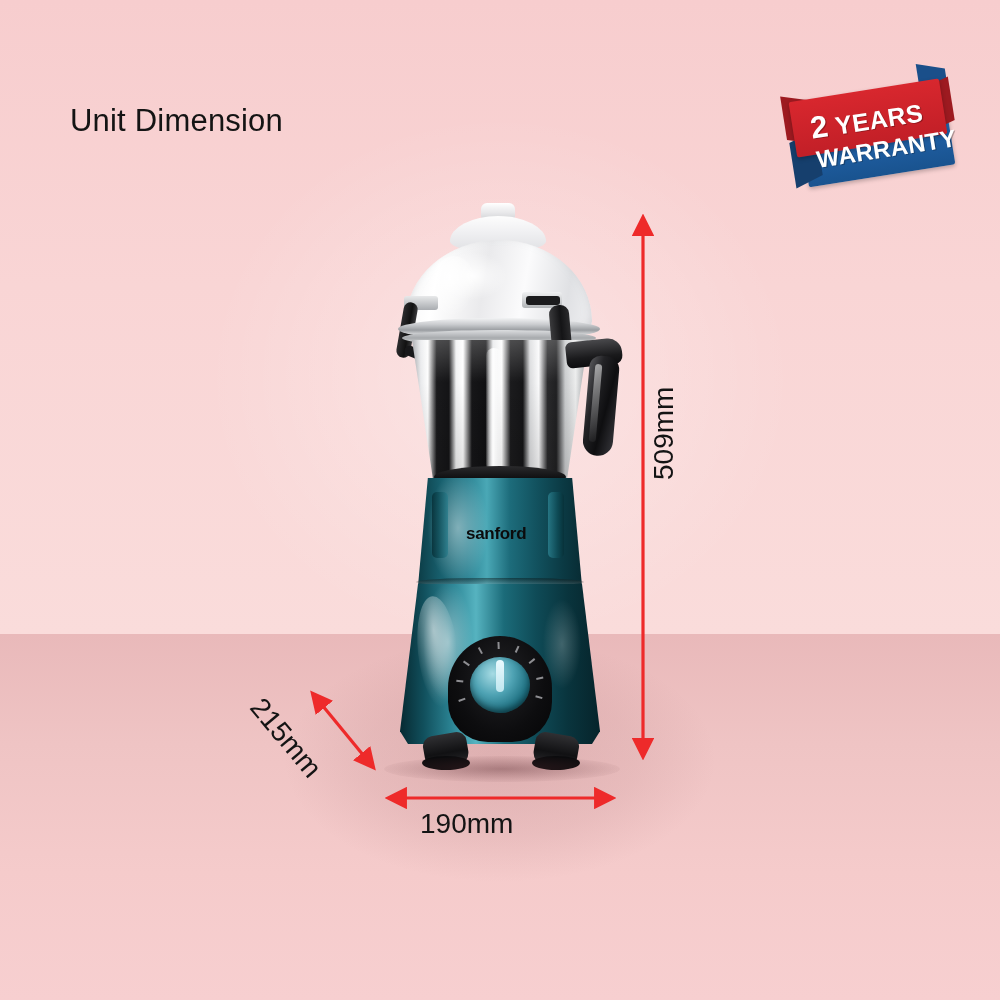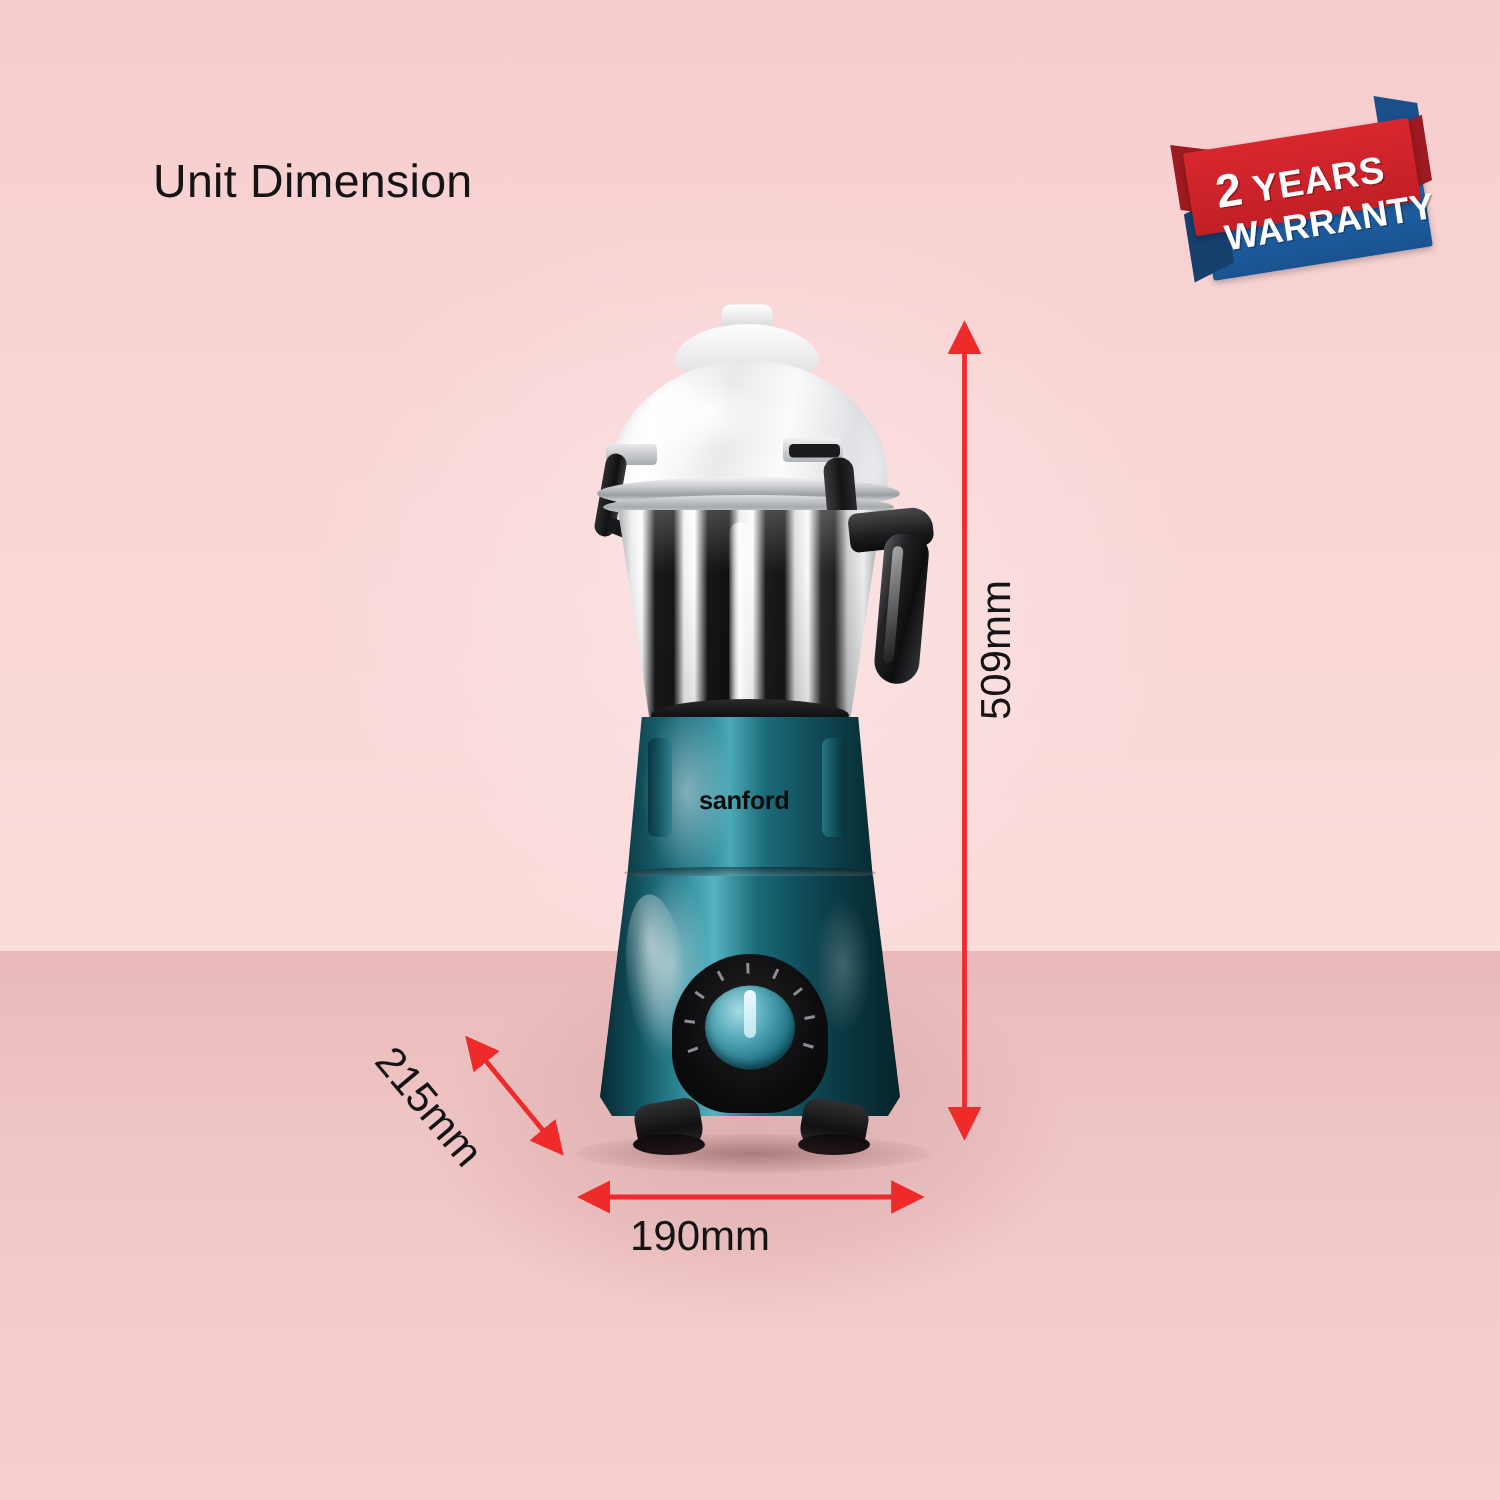--- a/index.html
+++ b/index.html
@@ -15,21 +15,21 @@
     background:linear-gradient(180deg,#f7cdce 0%,#f9d5d5 45%,#fadcdb 100%);}
   .bg-floor{position:absolute;left:0;top:634px;width:1000px;height:366px;
     background:linear-gradient(180deg,#e9b9ba 0%,#efc4c4 30%,#f5cbcb 65%,#f7cfd0 100%);}
   .floor-vignette{position:absolute;left:0;top:560px;width:1000px;height:440px;
     background:radial-gradient(ellipse 300px 170px at 500px 200px, rgba(150,90,95,0.20) 0%, rgba(150,90,95,0.10) 45%, rgba(150,90,95,0) 72%);}
   .wall-glow{position:absolute;left:0;top:0;width:1000px;height:640px;
     background:radial-gradient(ellipse 420px 380px at 500px 380px, rgba(255,255,255,0.32) 0%, rgba(255,255,255,0) 70%);}
 
   
   .title{position:absolute;left:70px;top:103px;font-size:31px;color:#141414;
-    letter-spacing:0.2px;font-weight:400;white-space:nowrap;margin-left:32px;}
+    letter-spacing:0.2px;font-weight:400;white-space:nowrap;}
 
   
   .badge{position:absolute;left:786px;top:62px;width:164px;height:124px;}
   .badge .ribbon{position:absolute;color:#fff;font-weight:700;}
   .rb-red{left:6px;top:28px;width:152px;height:56px;background:linear-gradient(180deg,#d8272e 0%,#c21f27 100%);
     transform:rotate(-9deg);border-radius:2px;box-shadow:0 2px 4px rgba(0,0,0,0.25);}
   .rb-red-tail-l{position:absolute;left:-2px;top:36px;width:26px;height:44px;background:#9d1a20;transform:rotate(-9deg) skewY(16deg);}
   .rb-red-tail-r{position:absolute;left:140px;top:20px;width:26px;height:44px;background:#9d1a20;transform:rotate(-9deg) skewY(-16deg);}
   .rb-blue{left:18px;top:60px;width:148px;height:54px;background:linear-gradient(180deg,#2466b0 0%,#19538f 100%);
     transform:rotate(-9deg);border-radius:2px;box-shadow:0 2px 4px rgba(0,0,0,0.25);}

